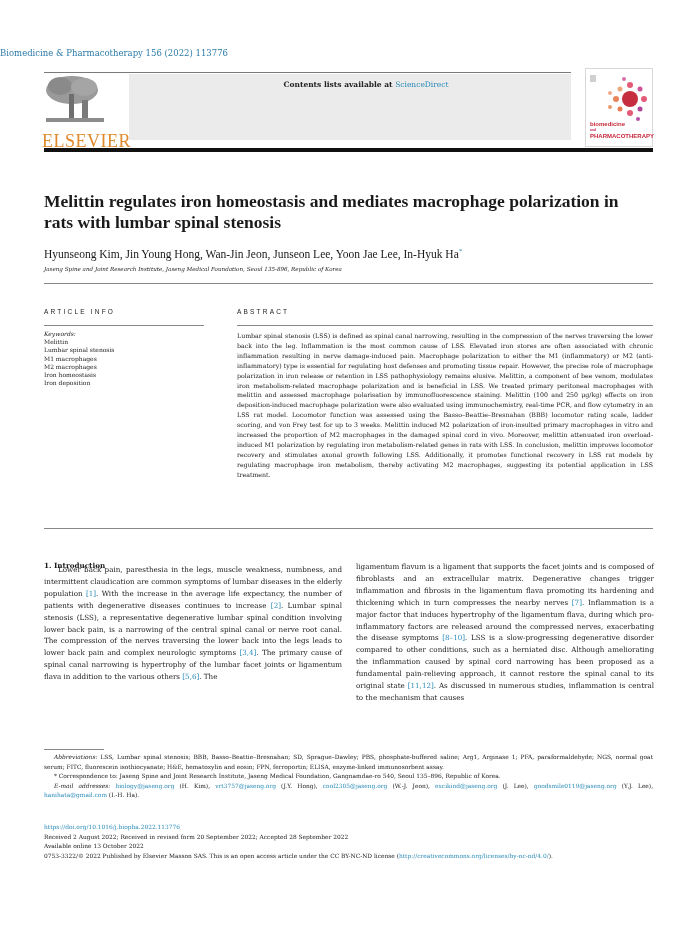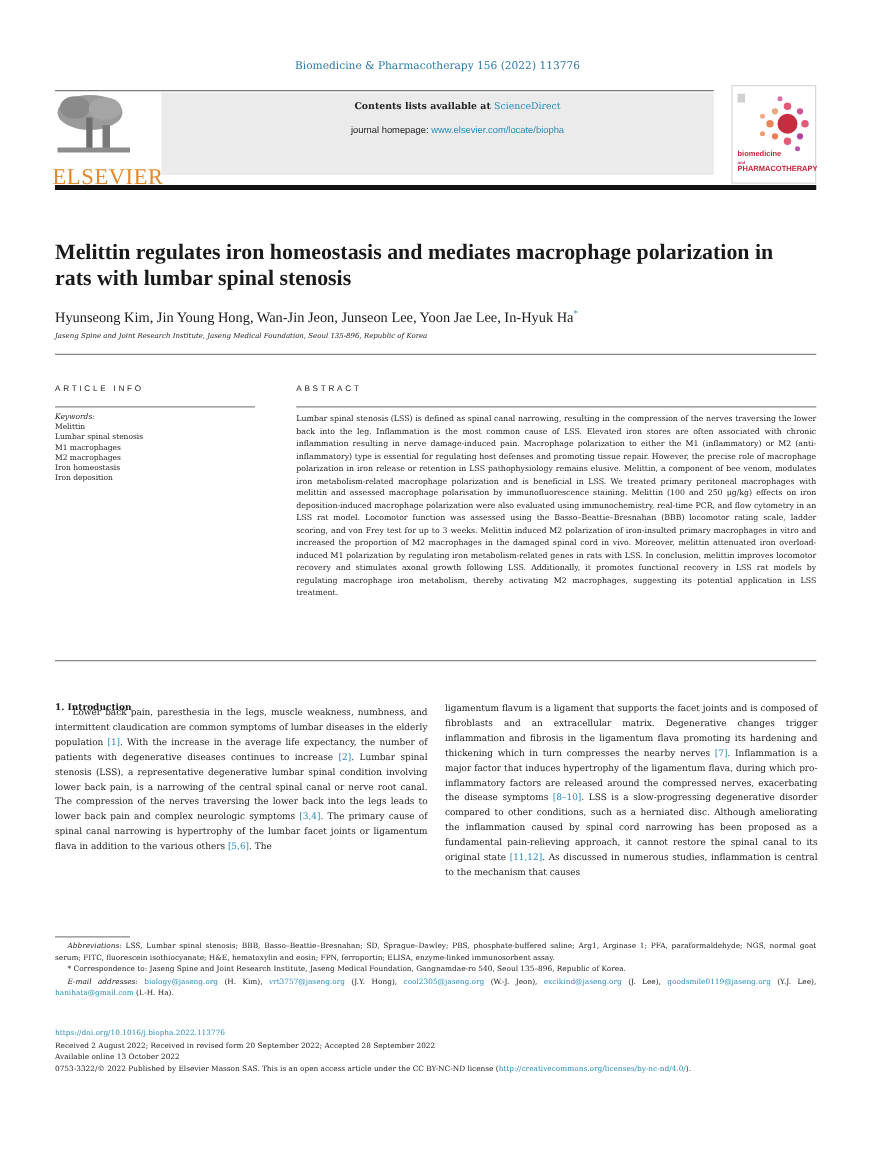--- a/index.html
+++ b/index.html
@@ -1,19 +1,19 @@
 <!DOCTYPE html>
 <html><head>
 <meta charset="utf-8">
 <style>
   * { box-sizing: border-box; margin: 0; padding: 0; }
   html, body { width: 700px; height: 934px; background: #ffffff; overflow: hidden; }
   body { font-family: "DejaVu Serif", serif; color: #1a1a1a; position: relative; }
   .link { color: #2a8bb8; }
-  .running-head { position: absolute; top: 48px; left: 0; width: 700px; text-align: center; font-size: 8.5px; color: #2a7aa8; }
+  .running-head { position: absolute; top: 48px; left: 0; width: 700px; text-align: left; font-size: 8.5px; color: #2a7aa8; }
   .top-rule { position: absolute; top: 72px; left: 44px; width: 527px; height: 1px; background: #7a7a7a; }
   .logo-box { position: absolute; top: 74px; left: 42px; width: 70px; height: 68px; }
   .logo-tree { width: 66px; height: 52px; }
   .elsevier-word { font-family: "Liberation Serif", serif; font-size: 18px; color: #e08a2c; letter-spacing: 0.5px; margin-top: 1px; }
   .masthead { position: absolute; top: 74px; left: 129px; width: 442px; height: 66px; background: #ebebeb; text-align: center; padding-left: 32px; }
   .contents-line { font-size: 7.5px; font-weight: bold; margin-top: 6px; color: #222; }
   .contents-line .link { font-weight: normal; }
   .journal-name { font-family: "Liberation Serif", serif; font-size: 17px; margin-top: 10px; color: #111; }
   .homepage-line { font-family: "Liberation Sans", sans-serif; font-size: 7.5px; margin-top: 10px; color: #222; }
   .cover { position: absolute; top: 68px; left: 585px; width: 68px; height: 79px; border: 1px solid #d8d8d8; background: #fff; }
@@ -56,23 +56,20 @@
     <rect x="27" y="20" width="5" height="26" fill="#6e6e6e"></rect>
     <rect x="40" y="26" width="6" height="20" fill="#7a7a7a"></rect>
     <rect x="4" y="44" width="58" height="4" fill="#8c8c8c"></rect>
   </svg>
   <div class="elsevier-word">ELSEVIER</div>
 </div>
 
 <div class="masthead">
   <div class="contents-line">
     <span>Contents lists available at </span><span class="link">ScienceDirect</span>
-  </div>
-  <div class="homepage-line">
-    <span>journal homepage: </span><span class="link">www.elsevier.com/locate/biopha</span>
   </div>
 </div>
 
 <div class="cover">
   <svg width="66" height="54" viewBox="0 0 66 54" style="position:absolute;top:4px;left:0;">
     <rect x="4" y="2" width="6" height="7" fill="#d0d0d0"></rect>
     <g fill="#e04a6a" opacity="0.9">
       <circle cx="44" cy="26" r="8" fill="#c0182c"></circle>
       <circle cx="44" cy="12" r="3"></circle>
         <circle cx="44" cy="40" r="3"></circle>

